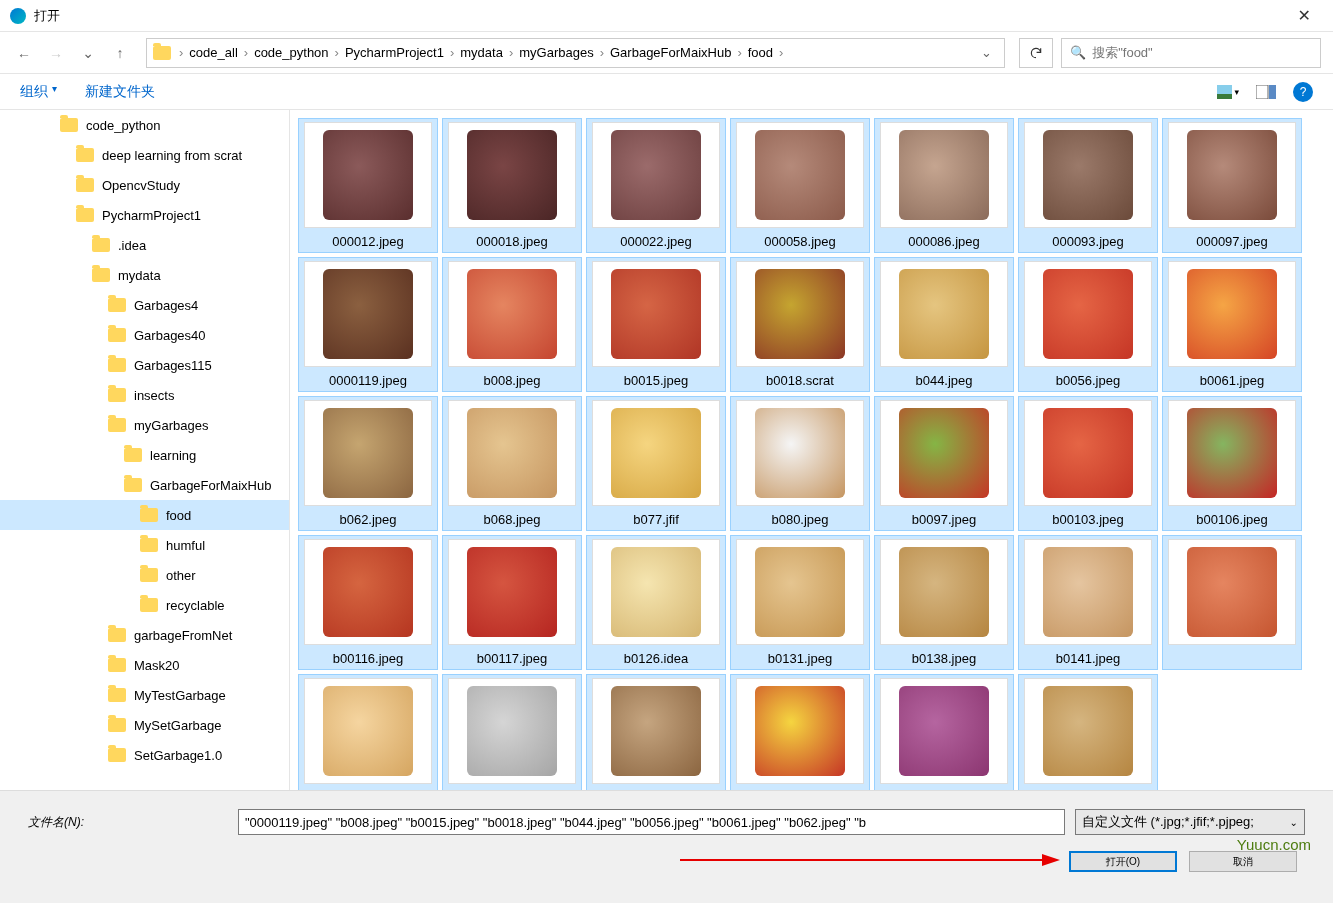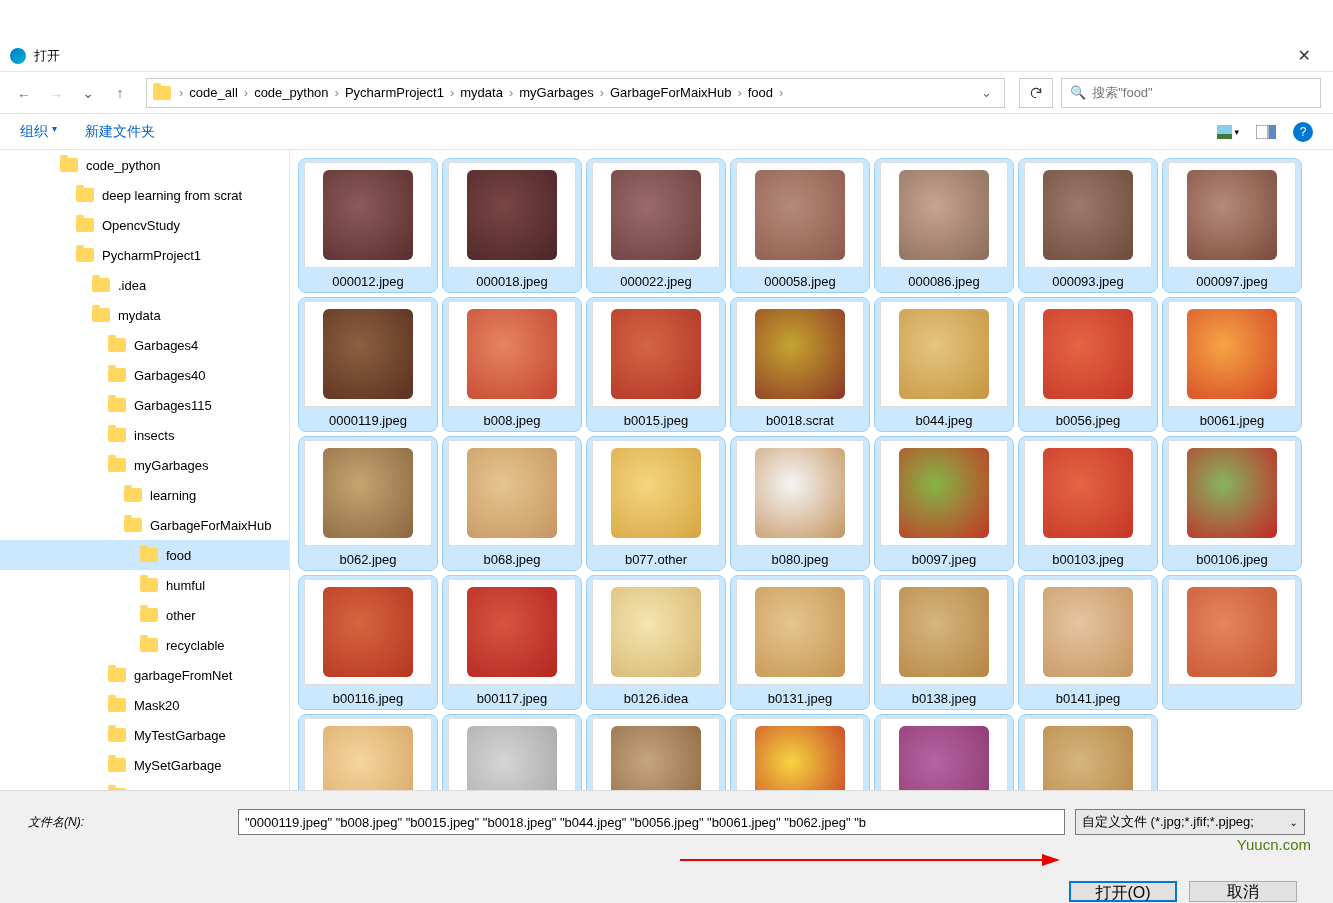--- a/index.html
+++ b/index.html
@@ -1,18 +1,18 @@
 <!DOCTYPE html>
 <html><head>
 <meta charset="utf-8">
 <style>
 * { box-sizing: border-box; margin: 0; padding: 0; font-family: "Microsoft YaHei", "Segoe UI", sans-serif; }
 body { background: #fff; font-size: 13px; color: #000; overflow: hidden; width: 1333px; height: 903px; position: relative; }
 
-.titlebar { height: 32px; display: flex; align-items: center; padding: 0 10px; border-bottom: 1px solid #e5e5e5; margin-top: 40px; }
+.titlebar { height: 32px; display: flex; align-items: center; padding: 0 10px; border-bottom: 1px solid #e5e5e5; }
 .titlebar .edge-icon { width: 16px; height: 16px; border-radius: 50%; background: linear-gradient(135deg, #0078d4, #00b7c3); margin-right: 8px; }
 .titlebar .title { font-size: 13px; }
 .titlebar .close { margin-left: auto; font-size: 16px; color: #333; cursor: pointer; padding: 4px 12px; }
 
 .navbar { height: 42px; display: flex; align-items: center; padding: 0 12px; border-bottom: 1px solid #e5e5e5; gap: 8px; }
 .nav-btn { width: 24px; height: 24px; display: flex; align-items: center; justify-content: center; color: #666; cursor: pointer; font-size: 14px; }
 .nav-btn.disabled { color: #ccc; }
 .path-box { flex: 1; display: flex; align-items: center; border: 1px solid #ccc; height: 30px; padding: 0 4px; margin: 0 6px; background: #fff; }
 .path-folder-icon { width: 18px; height: 14px; background: #ffd75e; border-radius: 2px; margin: 0 6px 0 2px; position: relative; }
 .path-folder-icon::before { content:""; position:absolute; top:-3px; left:0; width:8px; height:3px; background:#ffd75e; border-radius:2px 2px 0 0; }
@@ -37,33 +37,33 @@
 .tree-item { display: flex; align-items: center; height: 30px; cursor: pointer; white-space: nowrap; overflow: hidden; }
 .tree-item.selected { background: #cce8ff; }
 .tree-indent { flex-shrink: 0; }
 .tree-folder-icon { width: 18px; height: 14px; background: #ffd75e; border-radius: 2px; margin-right: 8px; flex-shrink: 0; position: relative; }
 .tree-folder-icon::before { content:""; position:absolute; top:-3px; left:0; width:8px; height:3px; background:#ffd75e; border-radius:2px 2px 0 0; }
 
 .content { flex: 1; overflow-y: auto; padding: 8px; position: relative; }
 .content::-webkit-scrollbar { width: 16px; }
 .content::-webkit-scrollbar-thumb { background: #c1c1c1; }
 .thumb-grid { display: flex; flex-wrap: wrap; gap: 4px; }
-.thumb { width: 140px; display: flex; flex-direction: column; align-items: center; padding: 4px; cursor: pointer; border-radius: 8px; }
+.thumb { width: 140px; display: flex; flex-direction: column; align-items: center; padding: 4px; cursor: pointer; }
 .thumb.selected { background: #cce8ff; border: 1px solid #99d1ff; padding: 3px; }
 .thumb-img { width: 128px; height: 106px; display: flex; align-items: center; justify-content: center; background: #fff; border: 1px solid #ddd; overflow:hidden; }
 .thumb-placeholder { width: 90px; height: 90px; border-radius: 6px; }
 .thumb-label { margin-top: 6px; font-size: 13px; text-align: center; word-break: break-all; }
 
 .footer { position: absolute; bottom: 0; left: 0; right: 0; height: 113px; background: #f0f0f0; border-top: 1px solid #ddd; padding: 18px 28px 0 28px; }
 .filename-row { display: flex; align-items: center; gap: 10px; margin-bottom: 16px; }
 .filename-label { width: 200px; text-align: left; font-size: 12px; font-style: italic; }
 .filename-input { flex: 1; height: 26px; border: 1px solid #7a7a7a; padding: 0 6px; font-size: 13px; background: #fff; }
 .filetype-select { width: 230px; height: 26px; border: 1px solid #7a7a7a; background: #e8e8e8; padding: 0 6px; font-size: 13px; display:flex; align-items:center; justify-content:space-between; cursor:pointer; }
 .btn-row { display: flex; justify-content: flex-end; gap: 12px; padding-right: 8px; position: relative; }
-.dlg-btn { width: 108px; height: 21px; border: 1px solid #adadad; background: #e1e1e1; cursor: pointer; font-size: 16px; margin-top: 30px; }
+.dlg-btn { width: 108px; height: 21px; border: 1px solid #adadad; background: #e1e1e1; cursor: pointer; font-size: 10px; }
 .dlg-btn.primary { background: #e1e1e1; border: 2px solid #0078d4; }
 
 .arrow-annotation { position: absolute; left: 680px; top: 850px; width: 380px; height: 20px; pointer-events: none; }
 .arrow-line { stroke: #e60000; stroke-width: 2; fill: none; }
 .arrow-head { fill: #e60000; }
 .watermark { position: absolute; right: 22px; bottom: 50px; color: #4d7c0f; font-size: 15px; font-weight: 500; pointer-events:none; }
 </style>
 </head>
 <body>
 
@@ -327,21 +327,21 @@
         <div class="thumb selected">
           <div class="thumb-img">
             <div class="thumb-placeholder" style="background: radial-gradient(circle at 40% 40%, rgb(229, 197, 144), rgb(197, 149, 96));"></div>
           </div>
           <div class="thumb-label">b068.jpeg</div>
         </div>
         <div class="thumb selected">
           <div class="thumb-img">
             <div class="thumb-placeholder" style="background: radial-gradient(circle at 40% 40%, rgb(245, 213, 128), rgb(213, 165, 64));"></div>
           </div>
-          <div class="thumb-label">b077.other</div>
+          <div class="thumb-label">b077.jfif</div>
         </div>
         <div class="thumb selected">
           <div class="thumb-img">
             <div class="thumb-placeholder" style="background: radial-gradient(circle at 40% 40%, rgb(245, 245, 245), rgb(197, 149, 96));"></div>
           </div>
           <div class="thumb-label">b080.jpeg</div>
         </div>
         <div class="thumb selected">
           <div class="thumb-img">
             <div class="thumb-placeholder" style="background: radial-gradient(circle at 40% 40%, rgb(133, 181, 69), rgb(197, 53, 37));"></div>

